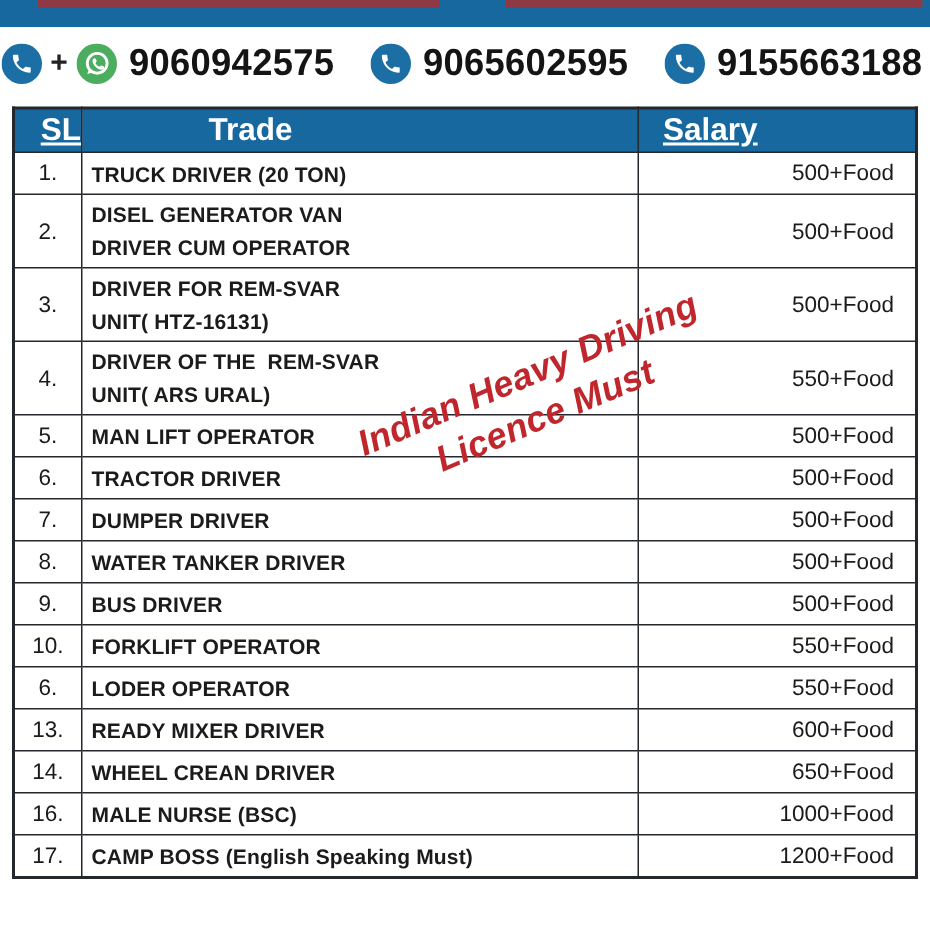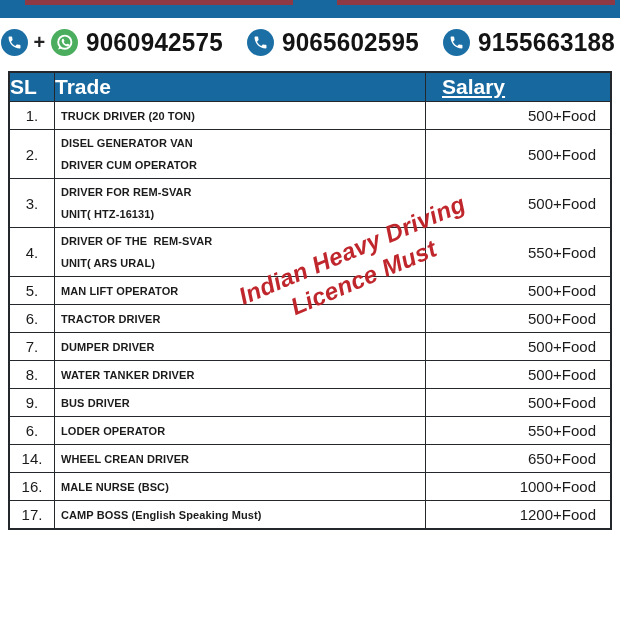--- a/index.html
+++ b/index.html
@@ -28,27 +28,27 @@
   table.trades{
     position:absolute;top:71px;left:8px;width:604px;
     border-collapse:collapse;table-layout:fixed;
     border:2.5px solid #24272b;
   }
   table.trades th, table.trades td{border:1.5px solid #24272b;}
   thead th{
     background:#17689e;color:#ffffff;font-size:21px;font-weight:bold;
     height:28px;padding:0;text-align:left;
   }
-  th.sl{width:44px;text-align:left;}
-  th.trade{}
+  th.sl{width:44px;text-align:right;text-decoration:underline;}
+  th.trade{padding-left:84px;}
   th.salary{width:168px;padding-left:16px;text-decoration:underline;}
   td{color:#1b1b1b;background:#ffffff;}
   td.sl{text-align:center;font-size:15px;font-weight:normal;height:25px;}
   td.trade{
-    font-size:11px;font-weight:bold;padding:2px 6px;
+    font-size:14px;font-weight:bold;padding:2px 6px;
     white-space:pre-wrap;line-height:22px;letter-spacing:0.1px;
   }
   td.salary{text-align:right;font-size:15px;font-weight:normal;padding-right:14px;}
   
   .watermark{
     position:absolute;left:232px;top:234px;width:252px;z-index:5;
     transform:rotate(-23deg);text-align:center;pointer-events:none;
     color:#c0272d;font-weight:bold;font-style:italic;
     font-size:24px;line-height:30px;letter-spacing:0.3px;
   }
@@ -145,23 +145,33 @@
         <td class="sl">8.</td>
         <td class="trade">WATER TANKER DRIVER</td>
         <td class="salary">500+Food</td>
       </tr>
       <tr>
         <td class="sl">9.</td>
         <td class="trade">BUS DRIVER</td>
         <td class="salary">500+Food</td>
       </tr>
       <tr>
+        <td class="sl">10.</td>
+        <td class="trade">FORKLIFT OPERATOR</td>
+        <td class="salary">550+Food</td>
+      </tr>
+      <tr>
         <td class="sl">6.</td>
         <td class="trade">LODER OPERATOR</td>
         <td class="salary">550+Food</td>
+      </tr>
+      <tr>
+        <td class="sl">13.</td>
+        <td class="trade">READY MIXER DRIVER</td>
+        <td class="salary">600+Food</td>
       </tr>
       <tr>
         <td class="sl">14.</td>
         <td class="trade">WHEEL CREAN DRIVER</td>
         <td class="salary">650+Food</td>
       </tr>
       <tr>
         <td class="sl">16.</td>
         <td class="trade">MALE NURSE (BSC)</td>
         <td class="salary">1000+Food</td>

